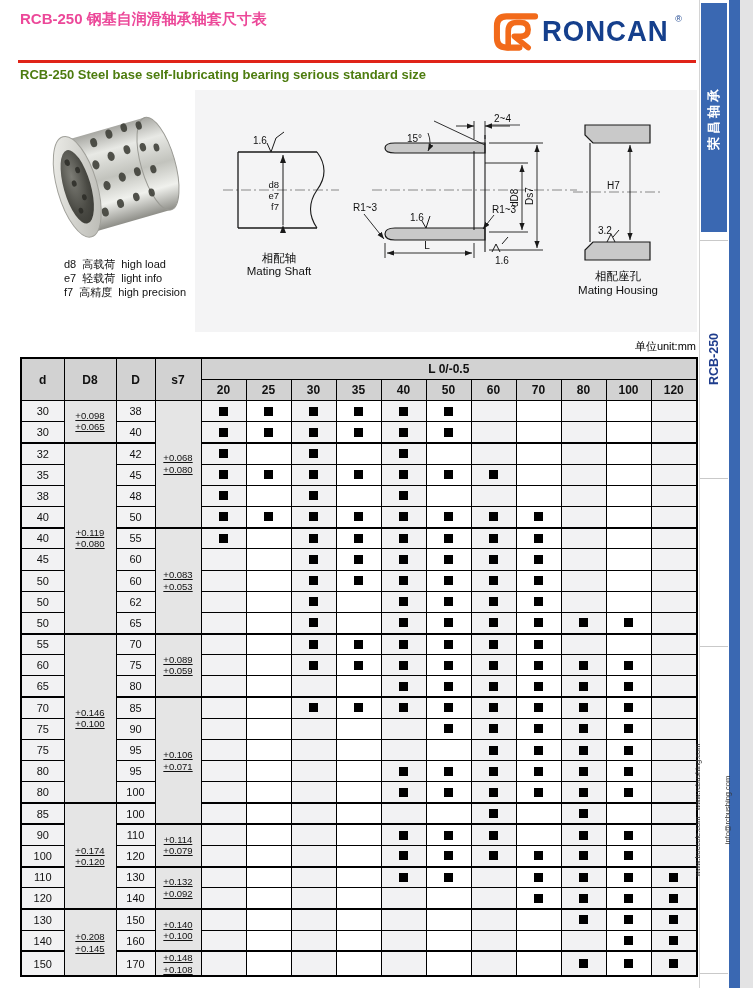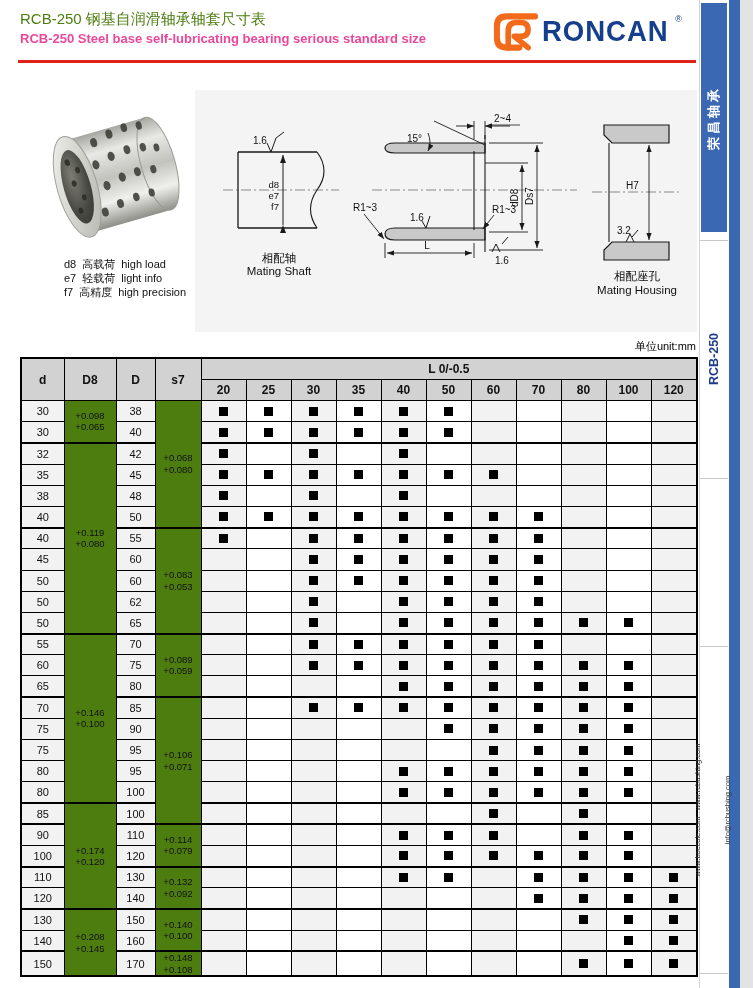--- a/index.html
+++ b/index.html
@@ -1,22 +1,22 @@
 <!DOCTYPE html>
 <html><head>
 <meta charset="utf-8">
 <style>
   html,body{margin:0;padding:0;background:#fff;}
   .page{position:relative;width:753px;height:988px;background:#fff;overflow:hidden;
         font-family:"Liberation Sans",sans-serif;color:#111;}
 
   
   .titles{position:absolute;left:20px;top:8px;}
-  .title-zh{font-size:15px;font-weight:normal;color:#4d7c0f;line-height:22px;}
-  .title-en{font-size:13px;font-weight:bold;color:#ec4899;line-height:18px;}
+  .title-zh{font-size:15px;font-weight:bold;color:#ec4899;line-height:22px;}
+  .title-en{font-size:13px;font-weight:bold;color:#4d7c0f;line-height:18px;margin-top:36px;}
   .red-rule{position:absolute;left:18px;top:60px;width:678px;height:3px;background:#e02318;}
   .logo{position:absolute;left:490px;top:9px;display:flex;align-items:flex-start;}
   .logo-text{font-size:29px;font-weight:bold;color:#153f8c;letter-spacing:1px;line-height:44px;
              transform:scaleX(.95);transform-origin:left;}
   .logo-reg{font-size:9px;color:#153f8c;vertical-align:top;line-height:20px;}
 
   
   .diagram-panel{position:absolute;left:195px;top:90px;width:502px;height:242px;background:#f4f4f5;}
   .photo{position:absolute;left:24px;top:106px;width:168px;height:144px;}
   .legend{position:absolute;left:55px;top:257px;font-size:11px;line-height:14px;color:#111;margin-left:9px;}
@@ -27,21 +27,21 @@
   
   .unit-note{position:absolute;left:496px;top:339px;width:200px;text-align:right;font-size:11px;color:#000;}
 
   
   table.size{position:absolute;left:20px;top:357px;width:676px;border-collapse:collapse;
              table-layout:fixed;border:2px solid #000;}
   table.size th,table.size td{border:1px solid #000;padding:0;text-align:center;vertical-align:middle;}
   table.size thead th{background:#d2d2d2;font-size:12px;font-weight:bold;height:20px;}
   table.size tbody tr{height:21.2px;}
   td.num{font-size:11px;background:#f2f2f3;}
-  td.tol{font-size:9.5px;line-height:1.2;white-space:pre-line;background:#4d7c0f;}
+  td.tol{font-size:9.5px;line-height:1.2;white-space:pre-line;background:#e5e5e5;text-decoration:underline;}
   td.lc{background:#fff;}
   td.lc.shade{background:#f2f2f3;}
   tr.grp td{border-top-width:2px;}
   .sq{width:9px;height:9px;background:#000;margin:0 auto;}
 
   
   .edge-gray{position:absolute;left:740px;top:0;width:13px;height:988px;background:#e3e3e4;}
   .blue-bar{position:absolute;left:729px;top:0;width:11px;height:988px;background:#3a68b2;}
   .strip-vline{position:absolute;left:699px;top:0;width:1px;height:988px;background:#d4d4d4;}
   .hairline{position:absolute;left:700px;width:28px;height:1px;background:#c9c9c9;}
@@ -218,21 +218,21 @@
       <line x1="12" y1="119" x2="32" y2="144" stroke="#1a1a1a" stroke-width="0.9" marker-end="url(#sc-a)"></line>
 
       <text x="58" y="126" font-size="10">1.6</text>
       <path d="M70 126 l4 7 l4 -12" fill="none" stroke="#1a1a1a" stroke-width="1"></path>
 
       <path d="M140 157 l4 -8 l4 8 M150 149 l6 -7" fill="none" stroke="#1a1a1a" stroke-width="1"></path>
       <text x="143" y="169" font-size="10">1.6</text>
     </svg>
   </div>
 
-  <div class="fig" style="left:592px;top:98px;text-align:right;">
+  <div class="fig" style="left:573px;top:98px;text-align:right;">
     <svg width="122" height="210" viewBox="0 0 122 210">
       <defs>
         <marker id="hs-a" orient="auto" markerWidth="10" markerHeight="8" refX="8" refY="3">
           <path d="M0 0 L8 3 L0 6 Z" fill="#1a1a1a"></path>
         </marker>
         <marker id="hs-b" orient="auto-start-reverse" markerWidth="10" markerHeight="8" refX="8" refY="3">
           <path d="M0 0 L8 3 L0 6 Z" fill="#1a1a1a"></path>
         </marker>
       </defs>
       <line x1="0" y1="94" x2="90" y2="94" stroke="#888" stroke-width="1" stroke-dasharray="10 3 2 3"></line>

